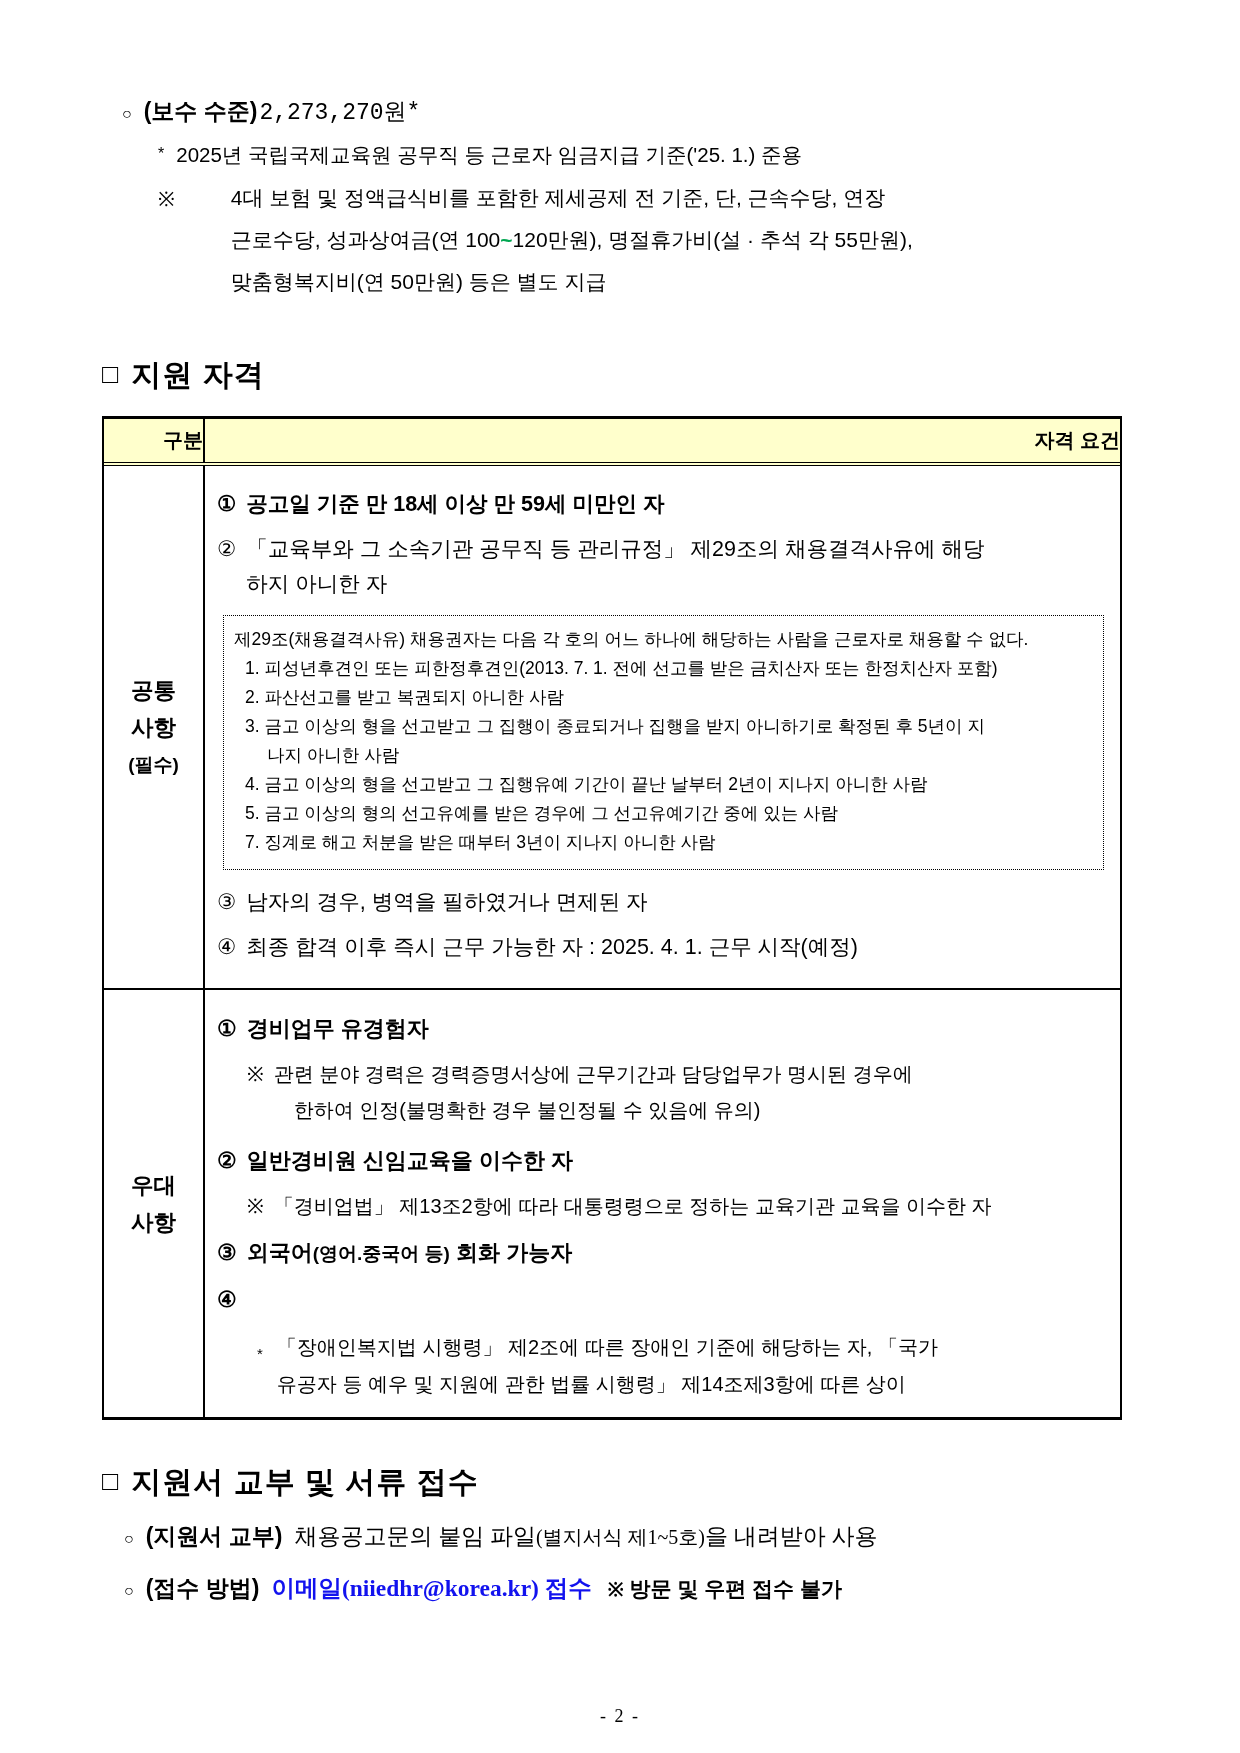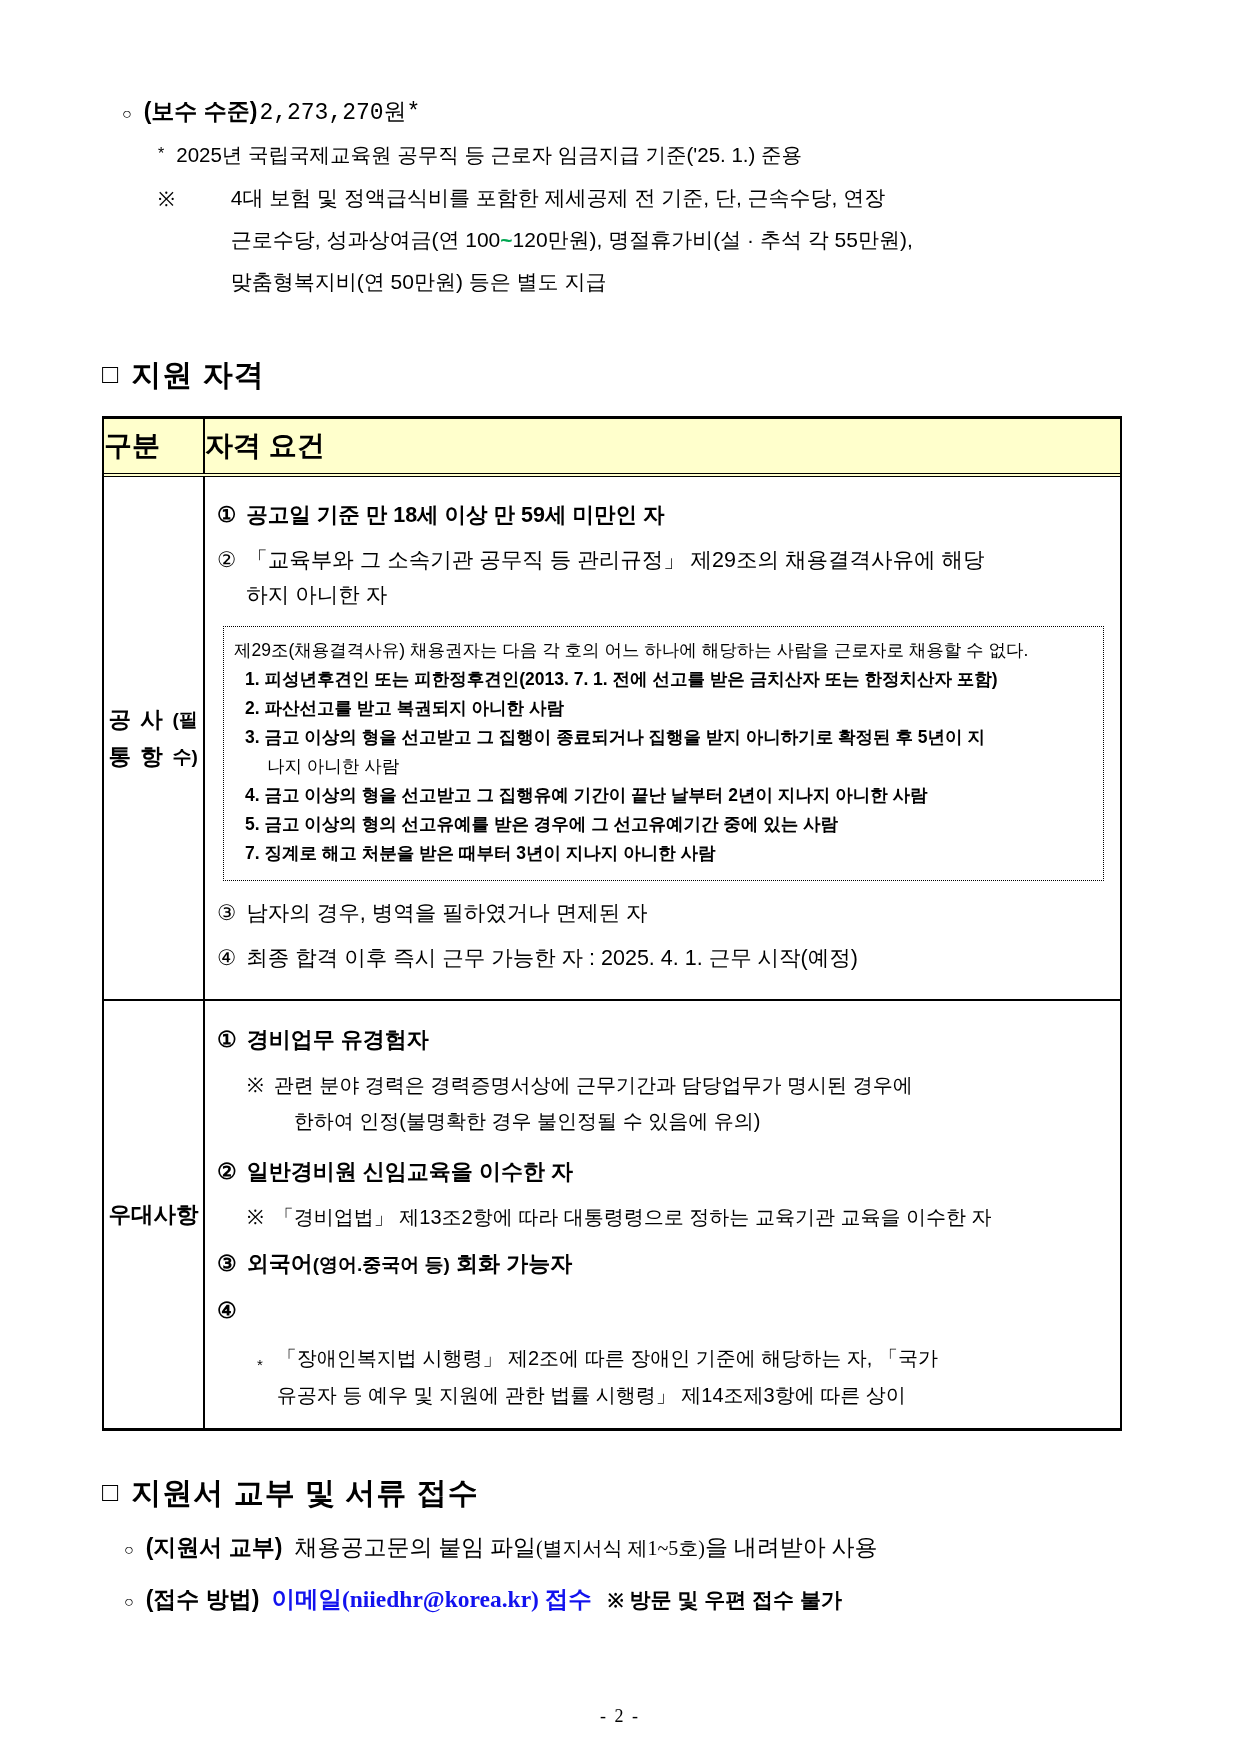--- a/index.html
+++ b/index.html
@@ -24,37 +24,37 @@
 
   
   .section-h{display:flex;align-items:center;font-size:30px;font-weight:bold;letter-spacing:1px;}
   .section-h .sq{font-size:27px;margin-right:12px;font-weight:bold;position:relative;top:-1px;}
   .h1{margin:46px 0 20px 0;}
   .h2{margin:42px 0 14px 0;}
 
   
   .qual-table{width:1016px;border:2px solid #000;border-top:3px solid #000;border-bottom:3px solid #000;}
   .t-header{display:grid;grid-template-columns:101px 1fr;background:#FFFFCC;border-bottom:4px double #000;}
-  .t-header>div{padding:8px 0;text-align:left;font-weight:bold;font-size:28px;}
+  .t-header>div{padding:8px 0;text-align:right;font-weight:bold;font-size:20px;}
   .t-header .c1{border-right:2px solid #000;}
   .t-row{display:grid;grid-template-columns:101px 1fr;}
   .t-row.sep{border-top:2px solid #000;}
-  .t-cat{border-right:2px solid #000;display:flex;flex-direction:row;align-items:center;justify-content:center;
+  .t-cat{border-right:2px solid #000;display:flex;flex-direction:column;align-items:center;justify-content:center;
          font-weight:bold;font-size:22.5px;line-height:37px;text-align:center;}
   .t-cat .small{font-size:19px;}
   .t-body{padding:12px 14px 12px 12px;}
 
   .qi{display:flex;font-size:21.5px;line-height:33px;margin:10px 0 12px 0;}
   .qi .num{flex:none;margin-right:10px;}
   .qi.bold{font-weight:bold;}
   .qi .body>div{margin-bottom:2px;}
 
   .law-box{border:1.5px dotted #000;margin:12px 2px 16px 6px;padding:9px 12px 12px 10px;
            font-size:17.5px;line-height:29px;}
-  .law-box .li{margin-left:11px;font-weight:bold;}
+  .law-box .li{margin-left:11px;}
   .law-box .cont{margin-left:33px;}
 
   
   .pt{display:flex;font-size:22px;font-weight:bold;line-height:34px;margin:10px 0 12px 0;}
   .pt .num{flex:none;margin-right:10px;}
   .pt .paren{font-size:19px;}
   .pnote{display:flex;font-size:20px;line-height:32px;margin:4px 0 14px 30px;}
   .pnote .marker{flex:none;margin-right:10px;}
   .pnote .body>div{margin-bottom:4px;}
   .pnote .body .cont{margin-left:20px;}

